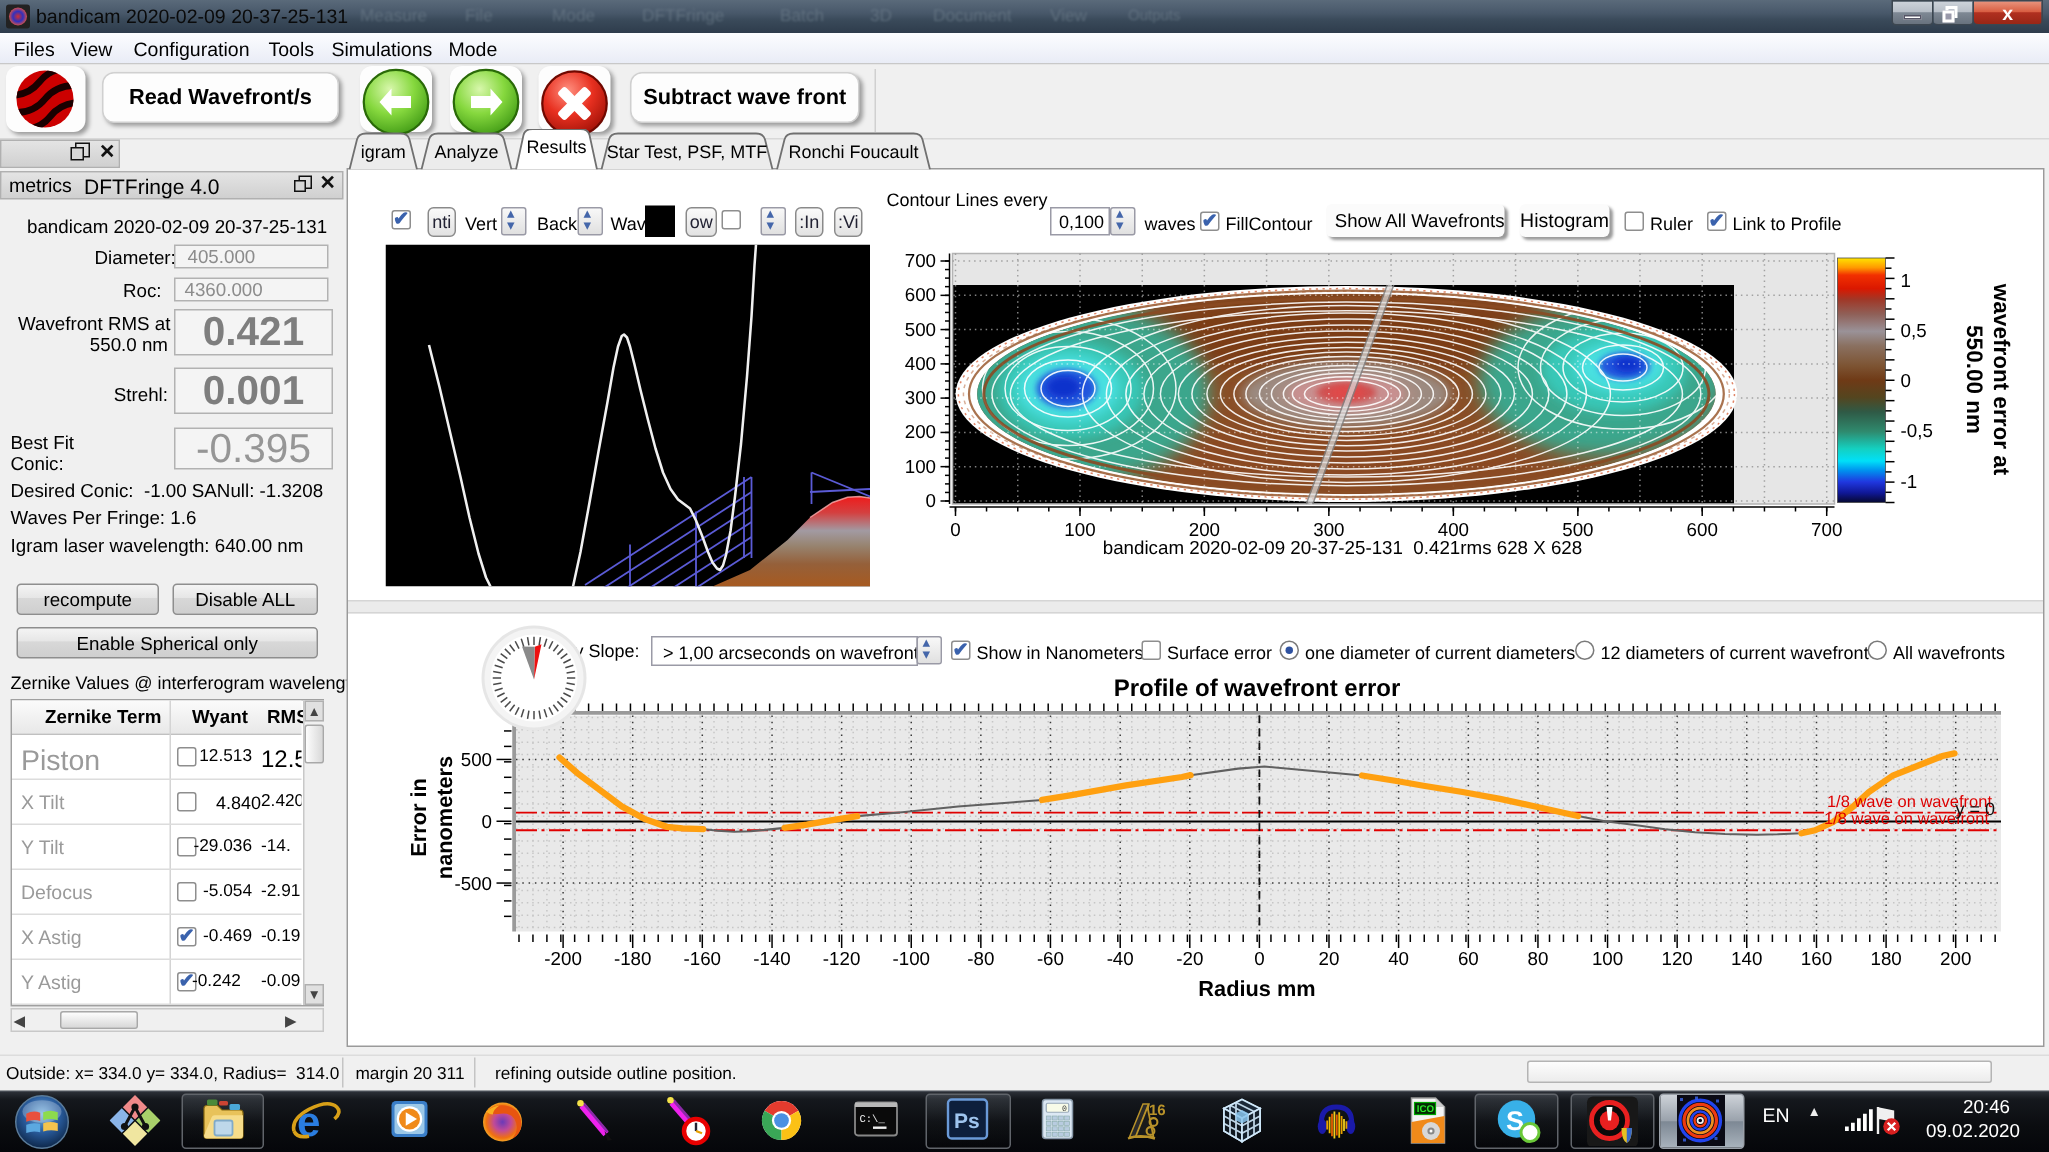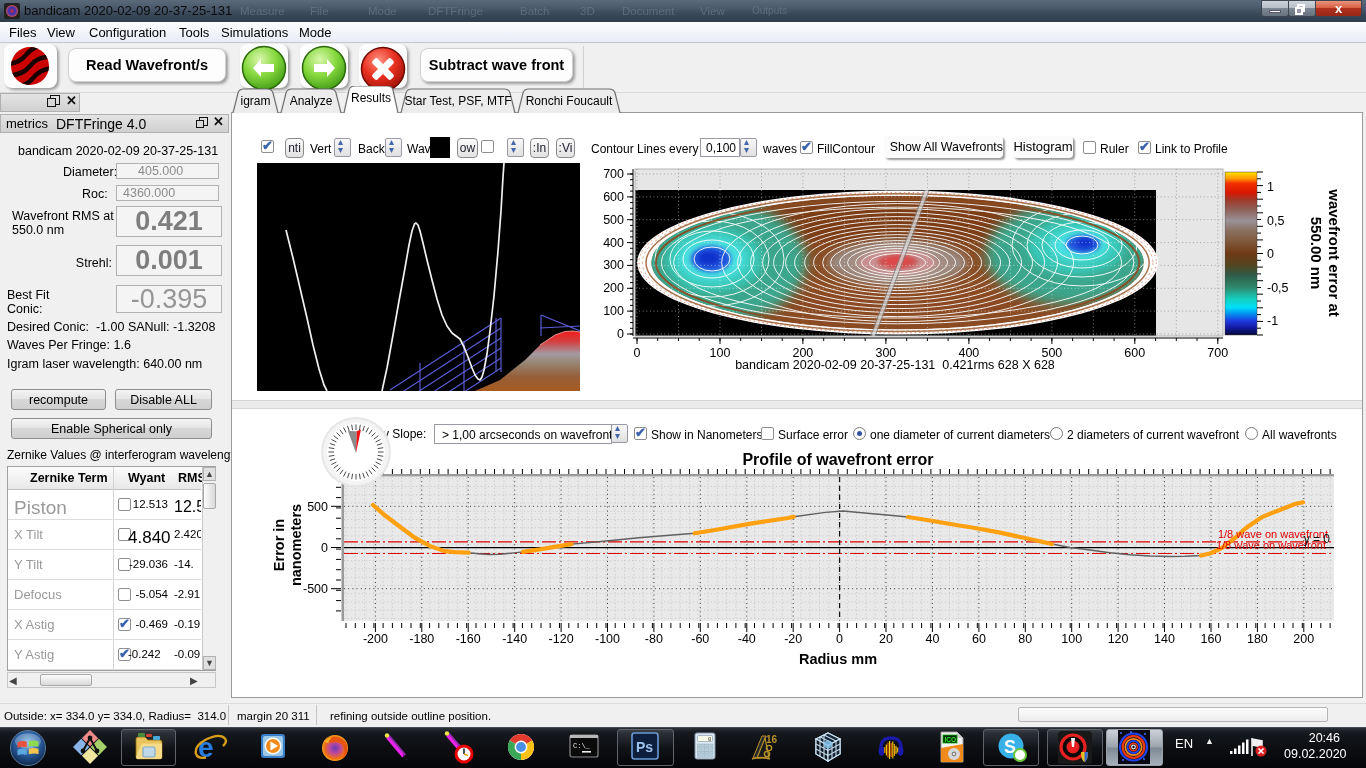--- a/index.html
+++ b/index.html
@@ -129,24 +129,24 @@
 <div class="abs" style="left:47px;top:98px;width:9px;height:9px;border:1.5px solid #111;background:#d8d8d8"></div>
 <div class="abs" style="left:66px;top:93px;font-size:13px;font-weight:bold;color:#111">✕</div>
 <div class="dockhdr" style="left:0px;top:114px;width:229px;height:19px"></div>
 <div class="abs" style="left:6px;top:116px;font-size:13px;color:#000">metrics</div>
 <div class="abs" style="left:56px;top:116px;font-size:14px;color:#000">DFTFringe 4.0</div>
 <div class="abs" style="left:199px;top:117px;width:9px;height:9px;border:1.5px solid #111"></div>
 <div class="abs" style="left:196px;top:120px;width:8px;height:8px;border:1.5px solid #111;background:#d8d8d8"></div>
 <div class="abs" style="left:213px;top:114px;font-size:13px;font-weight:bold;color:#111">✕</div>
 <div class="abs" style="left:18px;top:144px;font-size:12.5px">bandicam 2020-02-09 20-37-25-131</div>
 <div class="lbl" style="left:63px;top:165px;font-size:12.5px">Diameter:</div>
-<div class="valbox" style="left:116px;top:163px;width:103px;height:16px;font-size:12.5px;padding-left:21px">405.000</div>
+<div class="valbox" style="left:116px;top:163px;width:103px;height:16px;font-size:12.5px;padding-left:8px">405.000</div>
 <div class="lbl" style="left:82px;top:187px;font-size:12.5px">Roc:</div>
 <div class="valbox" style="left:116px;top:185px;width:103px;height:16px;font-size:12.5px;padding-left:6px">4360.000</div>
-<div class="lbl" style="left:12px;top:209px;font-size:12.5px;width:100px;">Wavefront RMS at<br>550.0 nm</div>
+<div class="lbl" style="left:12px;top:209px;font-size:12.5px;width:100px;text-align:right">Wavefront RMS at<br>550.0 nm</div>
 <div class="valbox" style="left:116px;top:206px;width:106px;height:31px;font-size:27px;font-weight:bold;text-align:center;line-height:29px;color:#7e7e7e">0.421</div>
 <div class="lbl" style="left:42px;top:256px;font-size:12.5px;width:70px;text-align:right">Strehl:</div>
 <div class="valbox" style="left:116px;top:245px;width:106px;height:31px;font-size:27px;font-weight:bold;text-align:center;line-height:29px;color:#7e7e7e">0.001</div>
 <div class="lbl" style="left:7px;top:288px;font-size:12.5px">Best Fit<br>Conic:</div>
 <div class="valbox" style="left:116px;top:285px;width:106px;height:28px;font-size:27px;text-align:center;line-height:27px;color:#969696">-0.395</div>
 <div class="lbl" style="left:7px;top:320px;font-size:12.5px">Desired Conic:&nbsp; -1.00 SANull: -1.3208</div>
 <div class="lbl" style="left:7px;top:338px;font-size:12.5px">Waves Per Fringe: 1.6</div>
 <div class="lbl" style="left:7px;top:357px;font-size:12.5px">Igram laser wavelength: 640.00 nm</div>
 <div class="btn7" style="left:11px;top:389px;width:95px;height:21px">recompute</div>
 <div class="btn7" style="left:115px;top:389px;width:97px;height:21px">Disable ALL</div>
@@ -159,21 +159,21 @@
 <div class="abs" style="left:178px;top:471px;font-size:12.5px;font-weight:bold;color:#000">RMS</div>
 <div class="abs" style="left:113px;top:467px;width:1px;height:203px;background:#d4d4d4"></div>
 <div class="abs" style="left:8px;top:519px;width:193px;height:1px;background:#dcdcdc"></div>
 <div class="abs" style="left:14px;top:497px;font-size:19px;color:#9a9a9a">Piston</div>
 <div class="cb" style="left:118px;top:498px"></div>
 <div class="abs" style="left:128px;top:498px;font-size:11.5px;color:#000;text-align:right;width:40px;white-space:nowrap">12.513</div>
 <div class="abs" style="left:174px;top:498px;font-size:16px;color:#000;white-space:nowrap;width:27px;overflow:hidden">12.51</div>
 <div class="abs" style="left:8px;top:549px;width:193px;height:1px;background:#dcdcdc"></div>
 <div class="abs" style="left:14px;top:527px;font-size:13px;color:#9a9a9a">X Tilt</div>
 <div class="cb" style="left:118px;top:528px"></div>
-<div class="abs" style="left:128px;top:528px;font-size:17px;color:#000;text-align:right;width:40px;white-space:nowrap">4.840</div>
+<div class="abs" style="left:144px;top:528px;font-size:12px;color:#000;text-align:left;width:40px;white-space:nowrap">4.840</div>
 <div class="abs" style="left:174px;top:528px;font-size:11.5px;color:#000;white-space:nowrap;width:27px;overflow:hidden">2.420</div>
 <div class="abs" style="left:8px;top:579px;width:193px;height:1px;background:#dcdcdc"></div>
 <div class="abs" style="left:14px;top:557px;font-size:13px;color:#9a9a9a">Y Tilt</div>
 <div class="cb" style="left:118px;top:558px"></div>
 <div class="abs" style="left:128px;top:558px;font-size:11.5px;color:#000;text-align:right;width:40px;white-space:nowrap">-29.036</div>
 <div class="abs" style="left:174px;top:558px;font-size:11.5px;color:#000;white-space:nowrap;width:27px;overflow:hidden">-14.</div>
 <div class="abs" style="left:8px;top:609px;width:193px;height:1px;background:#dcdcdc"></div>
 <div class="abs" style="left:14px;top:587px;font-size:13px;color:#9a9a9a">Defocus</div>
 <div class="cb" style="left:118px;top:588px"></div>
 <div class="abs" style="left:128px;top:588px;font-size:11.5px;color:#000;text-align:right;width:40px;white-space:nowrap">-5.054</div>
@@ -217,21 +217,21 @@
 <div class="spin" style="left:334px;top:138px"></div>
 <div class="lbl" style="left:358px;top:142px">Back</div>
 <div class="spin" style="left:385px;top:138px"></div>
 <div class="lbl" style="left:407px;top:142px">Wav</div>
 <div class="abs" style="left:430px;top:137px;width:20px;height:21px;background:#000"></div>
 <div class="smbtn" style="left:457px;top:138px;width:21px">ow</div>
 <div class="cb" style="left:481px;top:140px"></div>
 <div class="spin" style="left:507px;top:138px"></div>
 <div class="smbtn" style="left:530px;top:138px;width:19px">:In</div>
 <div class="smbtn" style="left:556px;top:138px;width:19px">:Vi</div>
-<div class="lbl" style="left:591px;top:142px">Contour Lines every</div>
+<div class="lbl" style="left:591px;top:126px">Contour Lines every</div>
 <div class="abs" style="left:700px;top:138px;width:40px;height:19px;background:#fff;border:1px solid #9a9aa6;font-size:12px;padding:2px 0 0 5px">0,100</div>
 <div class="spin" style="left:740px;top:138px"></div>
 <div class="lbl" style="left:763px;top:142px">waves</div>
 <div class="cb checked" style="left:800px;top:141px"></div>
 <div class="lbl" style="left:817px;top:142px">FillContour</div>
 <div class="abs" style="left:884px;top:136px;width:119px;height:22px;background:#fbfbfb;border-radius:4px;box-shadow:2px 2px 2px rgba(0,0,0,0.4);font-size:12.4px;text-align:right;padding-top:4px;white-space:nowrap">Show All Wavefronts</div>
 <div class="abs" style="left:1013px;top:136px;width:60px;height:22px;background:#fbfbfb;border-radius:4px;box-shadow:2px 2px 2px rgba(0,0,0,0.4);font-size:13px;text-align:center;padding-top:3px">Histogram</div>
 <div class="cb" style="left:1083px;top:141px"></div>
 <div class="lbl" style="left:1100px;top:142px">Ruler</div>
 <div class="cb checked" style="left:1138px;top:141px"></div>
@@ -610,21 +610,21 @@
 <div class="lbl" style="left:383px;top:427px">y Slope:</div>
 <div class="abs" style="left:434px;top:424px;width:178px;height:20px;background:#fff;border:1px solid #9a9aa6;font-size:12px;padding:3px 0 0 7px;white-space:nowrap;overflow:hidden">&gt; 1,00 arcseconds on wavefront</div>
 <div class="spin" style="left:611px;top:424px"></div>
 <div class="cb checked" style="left:634px;top:427px"></div>
 <div class="lbl" style="left:651px;top:428px">Show in Nanometers</div>
 <div class="cb" style="left:761px;top:427px"></div>
 <div class="lbl" style="left:778px;top:428px">Surface error</div>
 <div class="radio sel" style="left:853px;top:427px"></div>
 <div class="lbl" style="left:870px;top:428px">one diameter of current diameters</div>
 <div class="radio" style="left:1050px;top:427px"></div>
-<div class="lbl" style="left:1067px;top:428px">2 diameters of current wavefront</div>
+<div class="lbl" style="left:1067px;top:428px">12 diameters of current wavefront</div>
 <div class="radio" style="left:1245px;top:427px"></div>
 <div class="lbl" style="left:1262px;top:428px">All wavefronts</div>
 <div class="abs" style="left:838px;top:451px;font-size:16px;font-weight:bold;transform:translateX(-50%);white-space:nowrap">Profile of wavefront error</div>
 <svg width="1126" height="260" viewBox="0 0 1126 260" xmlns="http://www.w3.org/2000/svg" style="position:absolute;left:240px;top:440px">
     <rect x="104" y="37" width="990" height="144" fill="#e9e9e9"></rect>
     <rect x="101.5" y="37" width="2.5" height="144" fill="#9a9a9a"></rect>
     <rect x="101.5" y="34" width="992.5" height="2.5" fill="#9a9a9a"></rect>
     <line x1="106.0" y1="37.0" x2="106.0" y2="181.0" stroke="#c6c6c6" stroke-width="1" stroke-dasharray="1 2.6" opacity="1"></line>
     <line x1="115.3" y1="37.0" x2="115.3" y2="181.0" stroke="#c6c6c6" stroke-width="1" stroke-dasharray="1 2.6" opacity="1"></line>
     <line x1="124.6" y1="37.0" x2="124.6" y2="181.0" stroke="#c6c6c6" stroke-width="1" stroke-dasharray="1 2.6" opacity="1"></line>

